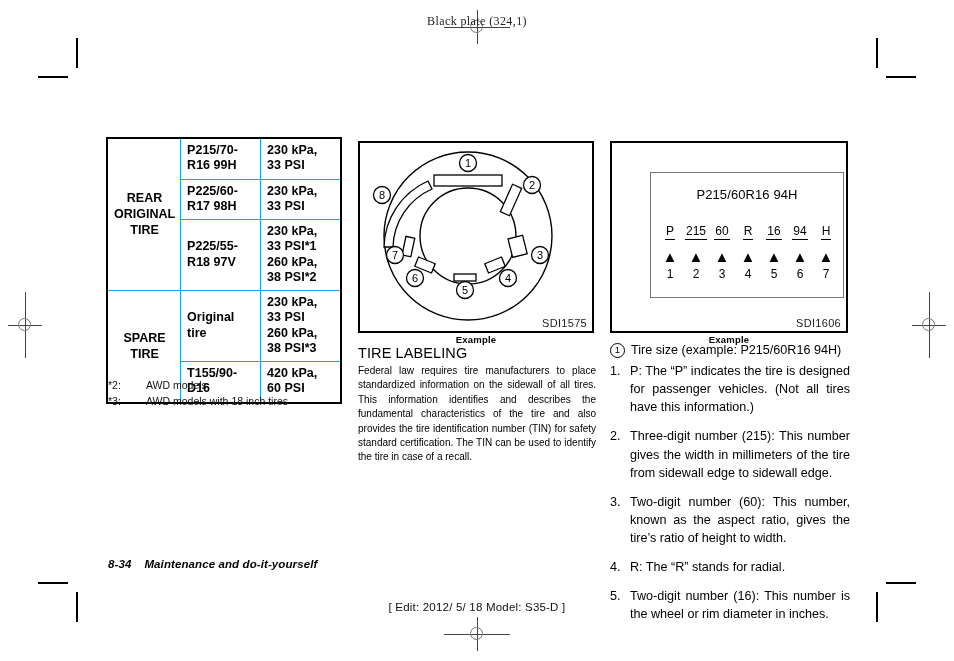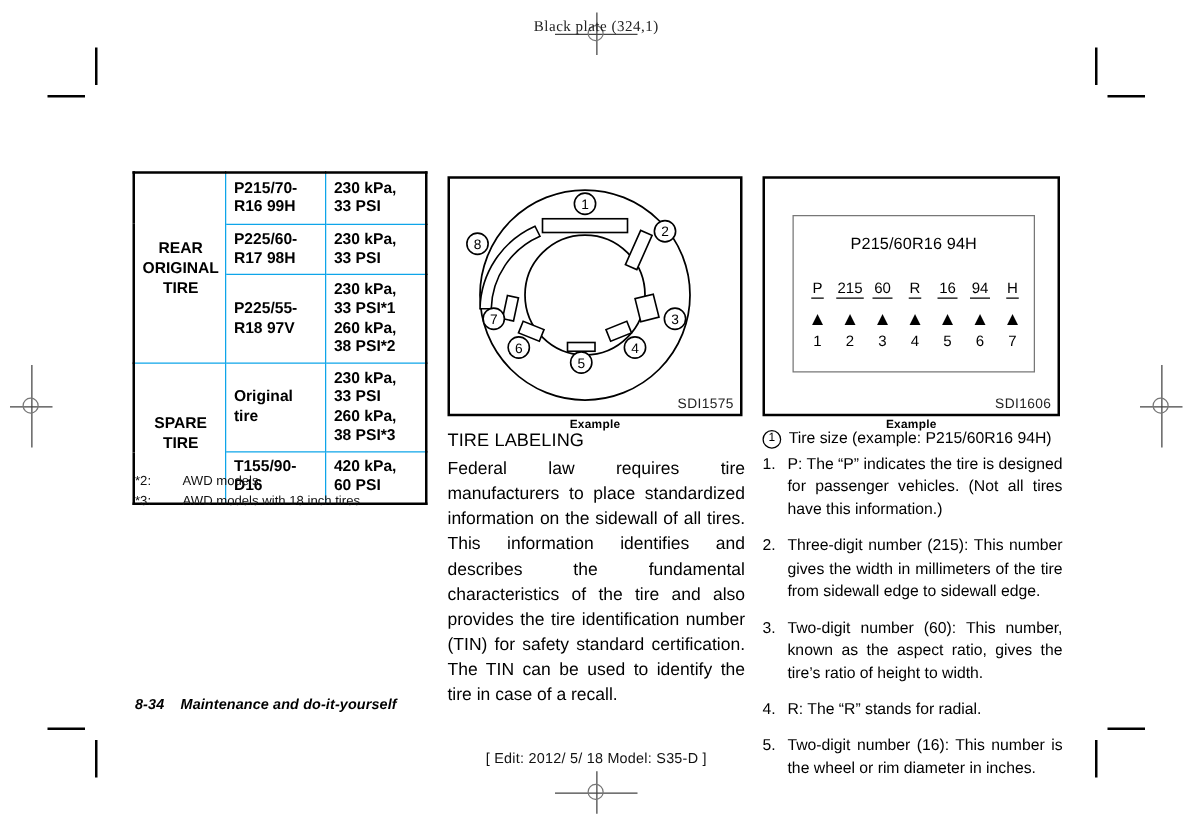--- a/index.html
+++ b/index.html
@@ -128,21 +128,21 @@
   }
 
   #fig-tire      { left: 358px; top: 141px; }
   #fig-tire .fig-box { width: 236px; height: 192px; }
   #fig-label     { left: 610px; top: 141px; }
   #fig-label .fig-box { width: 238px; height: 192px; }
 
   
   .label-inner {
     position: absolute;
-    left: 22px; top: 29px;
+    left: 38px; top: 29px;
     width: 194px; height: 126px;
     border: 1px solid #777;
     box-sizing: border-box;
   }
   .label-size-text {
     position: absolute;
     left: 0; top: 14px;
     width: 100%;
     text-align: center;
     font-size: 13px;
@@ -178,21 +178,21 @@
   .sec-title {
     position: absolute;
     left: 358px; top: 345px;
     font-size: 14.5px;
     letter-spacing: .1px;
   }
   .body-para {
     position: absolute;
     left: 358px; top: 364px;
     width: 238px;
-    font-size: 14px;
+    font-size: 10px;
     line-height: 1.44;
     text-align: justify;
   }
 
   
   .tire-size-head {
     position: absolute;
     left: 610px; top: 343px;
     font-size: 12.6px;
     white-space: nowrap;

